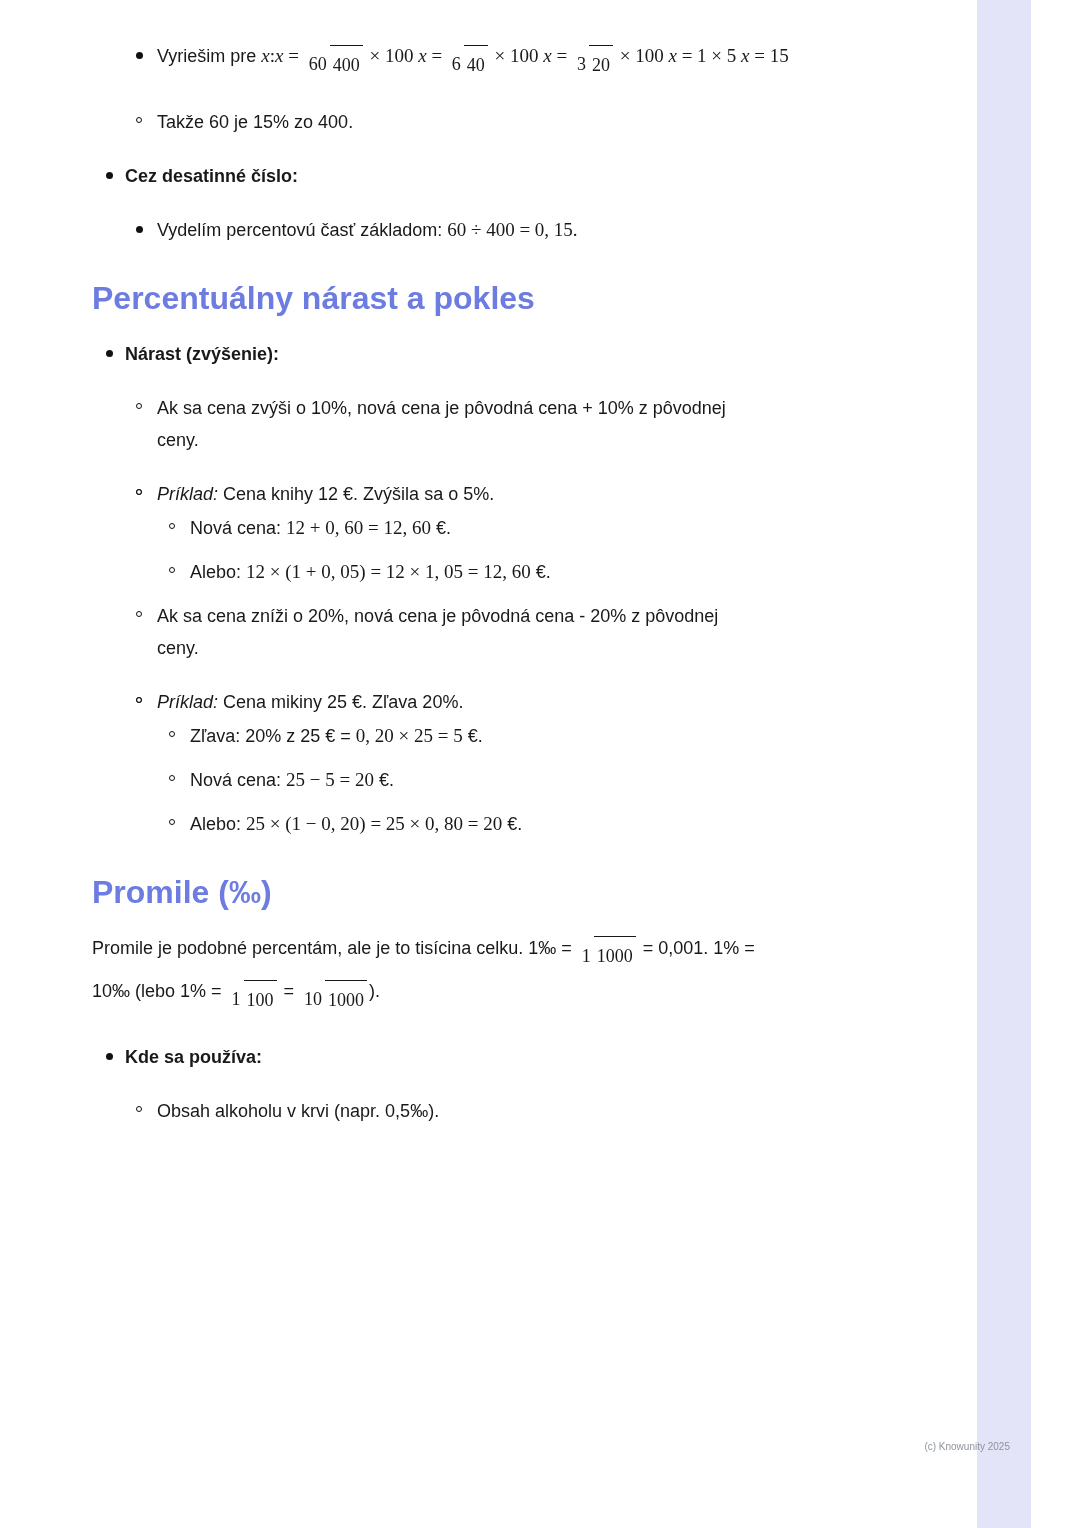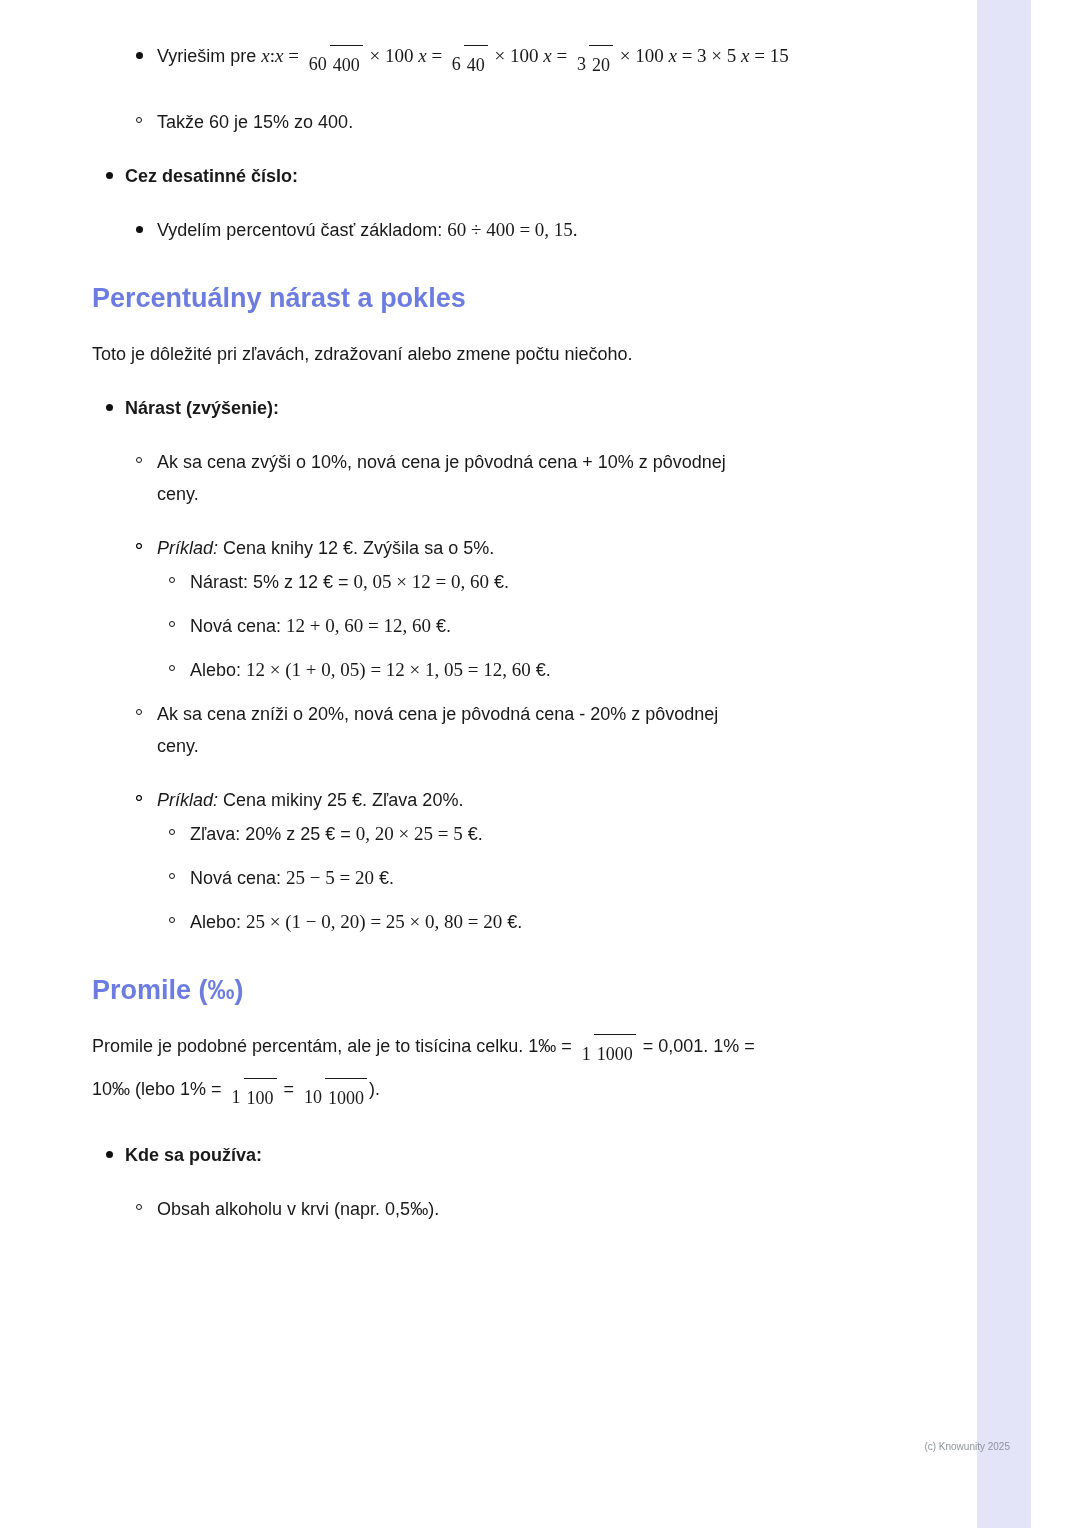--- a/index.html
+++ b/index.html
@@ -26,21 +26,21 @@
   .content {
     position: relative;
     box-sizing: content-box;
     padding: 40px 0 0 92px;
     width: 740px;
     font-size: 18px;
     line-height: 32px;
   }
   .h2 {
     font-family: "Liberation Sans", sans-serif;
-    font-size: 27px;
+    font-size: 32px;
     line-height: 36px;
     font-weight: 700;
     color: var(--accent, #6c7ce0);
     margin: 34px 0 22px 0;
   }
   .p {
     margin: 0 0 22px 0;
   }
   .li {
     position: relative;
@@ -108,66 +108,61 @@
     <span class="marker"></span>
     <span class="txt"><span>Vyriešim pre </span><span class="math it">x</span><span class="math">:</span><span class="math it">x</span><span class="math"> = </span><span class="frac">
           <span class="num">60</span>
           <span class="den">400</span>
         </span><span class="math"> × 100 </span><span class="math it">x</span><span class="math"> = </span><span class="frac">
           <span class="num">6</span>
           <span class="den">40</span>
         </span><span class="math"> × 100 </span><span class="math it">x</span><span class="math"> = </span><span class="frac">
           <span class="num">3</span>
           <span class="den">20</span>
-        </span><span class="math"> × 100 </span><span class="math it">x</span><span class="math"> = 3 × 5 </span><span class="math it">x</span><span class="math"> = 15</span></span>
+        </span><span class="math"> × 100 </span><span class="math it">x</span><span class="math"> = 1 × 5 </span><span class="math it">x</span><span class="math"> = 15</span></span>
   </div>
 
   <div class="li l2 circle">
     <span class="marker"></span>
     <span class="txt"><span>Takže 60 je 15% zo 400.</span></span>
   </div>
 
   <div class="li l1 disc bold">
     <span class="marker"></span>
     <span class="txt"><span>Cez desatinné číslo:</span></span>
   </div>
 
   <div class="li l2 disc">
     <span class="marker"></span>
     <span class="txt"><span>Vydelím percentovú časť základom: </span><span class="math">60 ÷ 400 = 0, 15.</span></span>
   </div>
 
 
   <h2 class="h2"><span>Percentuálny nárast a pokles</span></h2>
 
-  <p class="p"><span>Toto je dôležité pri zľavách, zdražovaní alebo zmene počtu niečoho.</span></p>
 
   <div class="li l1 disc bold">
     <span class="marker"></span>
     <span class="txt"><span>Nárast (zvýšenie):</span></span>
   </div>
 
   <div class="li l2 circle">
     <span class="marker"></span>
     <span class="txt"><span>Ak sa cena zvýši o 10%, nová cena je pôvodná cena + 10% z pôvodnej</span><br><span>ceny.</span></span>
   </div>
 
   <div class="li l2 circle">
     <span class="marker"></span>
   </div>
 
   <div class="li l2 circle tight">
     <span class="marker"></span>
     <span class="txt"><span class="ital">Príklad:</span><span> Cena knihy 12 €. Zvýšila sa o 5%.</span></span>
   </div>
 
-  <div class="li l3 circle">
-    <span class="marker"></span>
-    <span class="txt"><span>Nárast: 5% z 12 € = </span><span class="math">0, 05 × 12 = 0, 60</span><span> €.</span></span>
-  </div>
 
   <div class="li l3 circle">
     <span class="marker"></span>
     <span class="txt"><span>Nová cena: </span><span class="math">12 + 0, 60 = 12, 60</span><span> €.</span></span>
   </div>
 
   <div class="li l3 circle">
     <span class="marker"></span>
     <span class="txt"><span>Alebo: </span><span class="math">12 × (1 + 0, 05) = 12 × 1, 05 = 12, 60</span><span> €.</span></span>
   </div>

